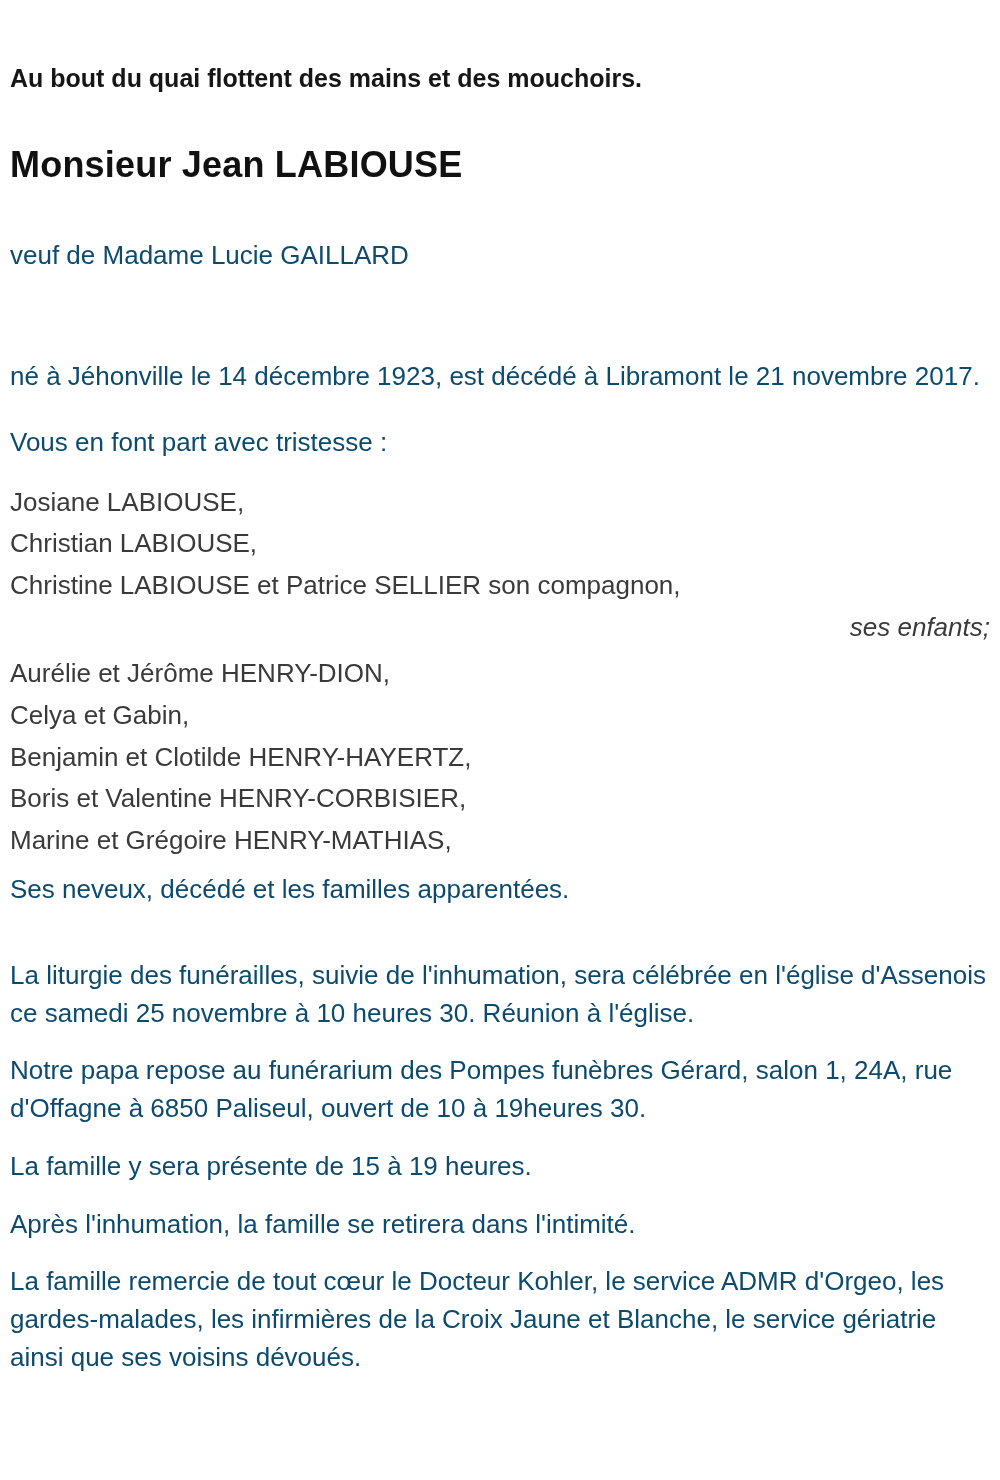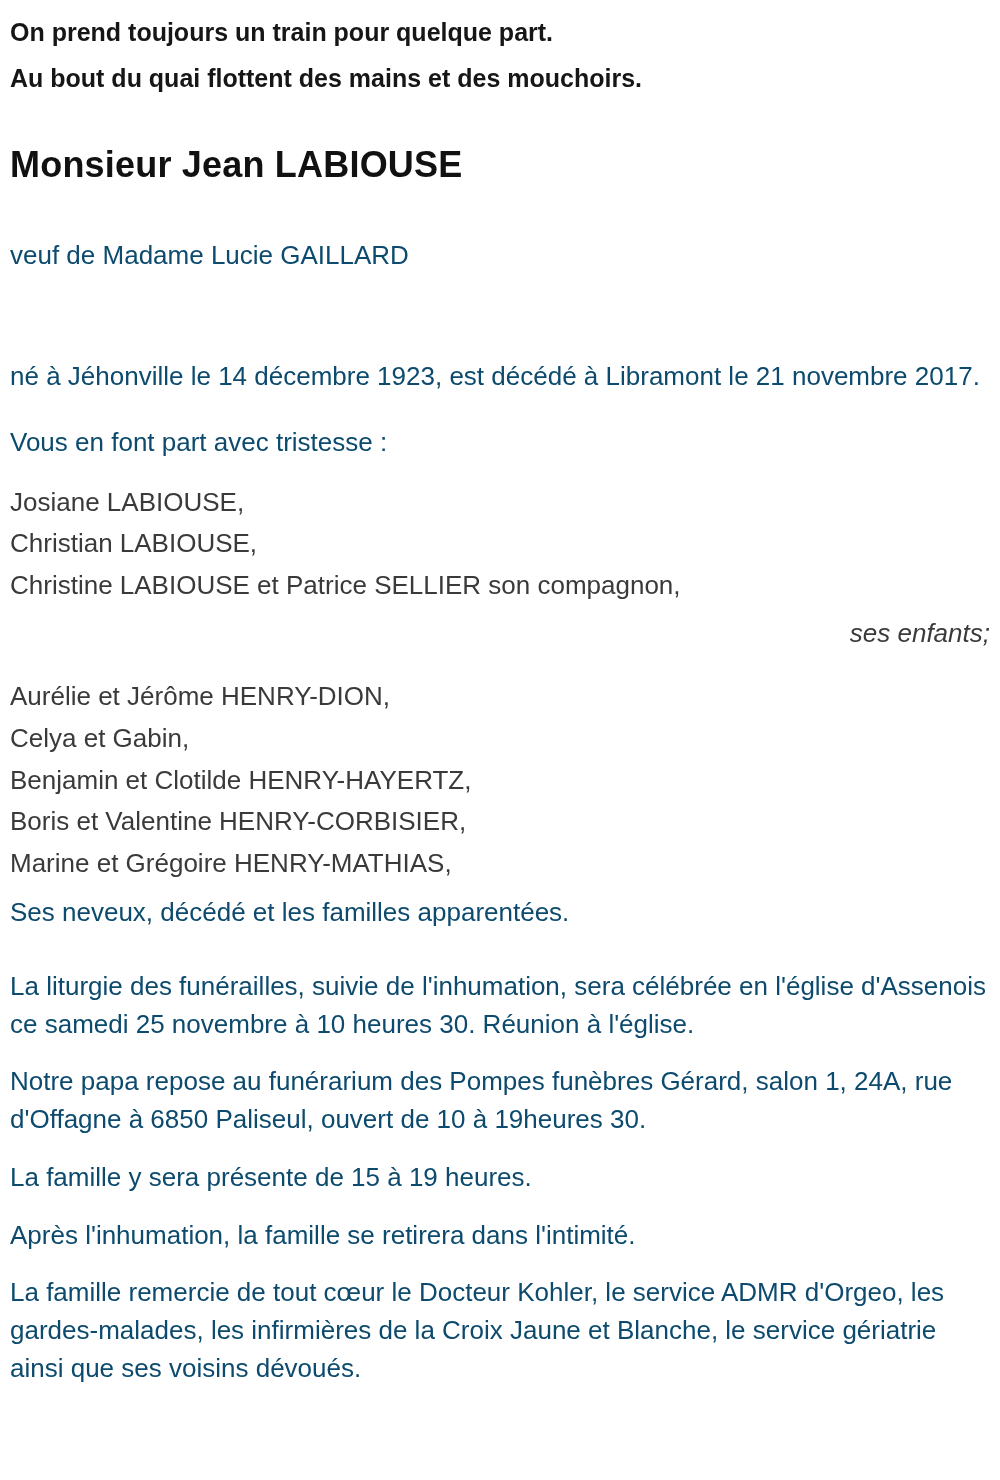--- a/index.html
+++ b/index.html
@@ -58,60 +58,60 @@
     line-height: 1.6;
     color: #3a3a3a;
   }
 
   .right-label {
     font-size: 26px;
     font-style: italic;
     color: #3a3a3a;
     text-align: right;
     line-height: 1.5;
-    margin-top: 8px;
+    margin-top: 2px;
   }
   .right-label.wrap {
     width: 242px;
     margin-left: auto;
     margin-top: 6px;
   }
 
   .relatives-line { margin-top: 10px; }
 
   .para        { margin-top: 20px; }
-  .para-gap    { margin-top: 36px; }
+  .para-gap    { margin-top: 48px; }
 </style>
 </head>
 <body>
 
 <div class="page">
 
   <p class="epigraph">
-    <span>On prend toujours un train pour quelque part.</span><br>
+    <br>
     <span>Au bout du quai flottent des mains et des mouchoirs.</span>
   </p>
 
   <h1 class="deceased-title">Monsieur Jean LABIOUSE</h1>
 
   <p class="body-text spouse-line">veuf de Madame Lucie GAILLARD</p>
 
   <p class="body-text life-line">né à Jéhonville le 14 décembre 1923, est décédé à Libramont le 21 novembre 2017.</p>
 
   <p class="body-text intro-line">Vous en font part avec tristesse :</p>
 
   <div class="names">
     <p>Josiane LABIOUSE,</p>
     <p>Christian LABIOUSE,</p>
     <p>Christine LABIOUSE et Patrice SELLIER son compagnon,</p>
   </div>
 
   <p class="right-label">ses enfants;</p>
 
-  <div class="names" style="margin-top:23px;">
+  <div class="names" style="margin-top:6px;">
     <p>Aurélie et Jérôme HENRY-DION,</p>
     <p>Celya et Gabin,</p>
     <p>Benjamin et Clotilde HENRY-HAYERTZ,</p>
     <p>Boris et Valentine HENRY-CORBISIER,</p>
     <p>Marine et Grégoire HENRY-MATHIAS,</p>
   </div>
 
 
   <p class="body-text relatives-line">Ses neveux, décédé et les familles apparentées.</p>
 

